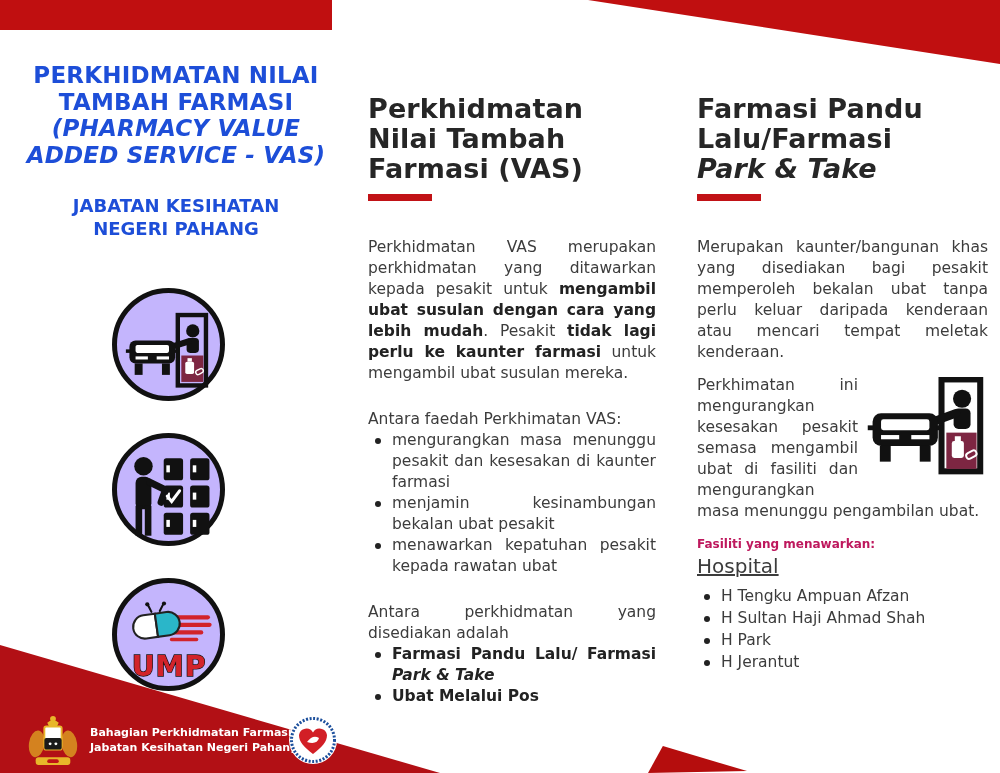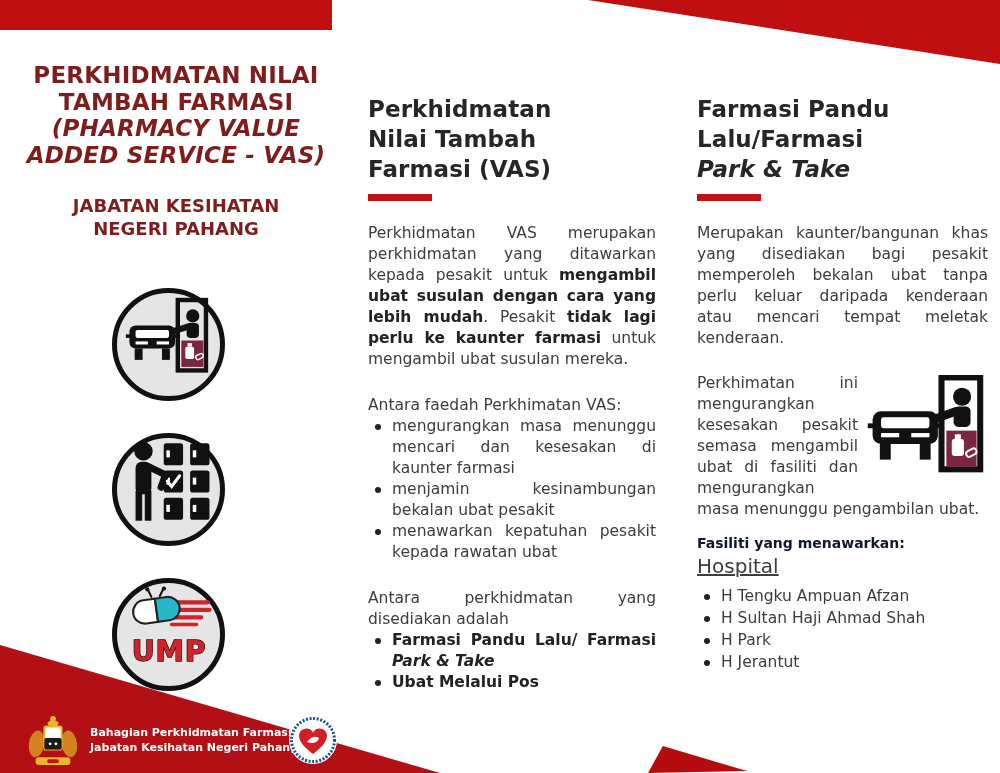--- a/index.html
+++ b/index.html
@@ -15,44 +15,44 @@
   
   .strip-top-left { position:absolute; left:0; top:9; width:332; height:30px; width:332px; background:#c00f10; }
   .wedge-top-right { position:absolute; left:588px; top:0; width:412px; height:64px;
     background:#c00f10; clip-path:polygon(0 0,100% 0,100% 100%); }
   .footer-band { position:absolute; left:0; top:645px; width:440px; height:128px;
     background:#b21015; clip-path:polygon(0 0,100% 100%,0 100%); }
   .tri-bottom { position:absolute; left:648px; top:746px; width:99px; height:27px;
     background:#b50d0d; clip-path:polygon(15% 0,100% 93%,0 100%); }
 
   
-  .left-col { position:absolute; left:16px; top:62px; width:320px; text-align:center; color:#7f1d1d; }
+  .left-col { position:absolute; left:16px; top:62px; width:320px; text-align:center; color:#1d4ed8; }
   .title-main { font-size:23px; font-weight:bold; line-height:1.16; letter-spacing:.2px; }
   .title-en { font-size:23px; font-weight:bold; font-style:italic; line-height:1.16; letter-spacing:.2px; }
   .subtitle { margin-top:26px; font-size:18px; font-weight:bold; line-height:1.27; }
 
   .icon-circle { position:absolute; left:112px; width:113px; height:113px; border:5px solid #111;
-    border-radius:50%; background:#e5e5e5; display:flex; align-items:flex-start; justify-content:center; }
+    border-radius:50%; background:#c4b5fd; display:flex; align-items:flex-end; justify-content:center; }
   .ic1 { top:288px; } .ic2 { top:433px; } .ic3 { top:578px; }
 
   
   .mid-col { position:absolute; left:368px; top:94px; width:288px; }
   .right-col { position:absolute; left:697px; top:94px; width:291px; }
-  h2 { font-size:23px; font-weight:bold; line-height:30px; color:#262626; letter-spacing:.1px; }
+  h2 { font-size:27px; font-weight:bold; line-height:30px; color:#262626; letter-spacing:.1px; }
   h2 .it { font-style:italic; }
   .red-bar { width:64px; height:7px; background:#c11216; margin-top:10px; }
   .body-txt { font-size:15.5px; line-height:21px; text-align:justify; color:#3c3c3c; }
-  .mt22 { margin-top:22px; } .mt15 { margin-top:15px; } .mt25 { margin-top:25px; } .mt12 { margin-top:24px; }
+  .mt22 { margin-top:36px; } .mt15 { margin-top:15px; } .mt25 { margin-top:25px; } .mt12 { margin-top:12px; }
   .body-txt b { color:#222; }
   .bullet-row { display:flex; }
   .dot { flex:none; width:6px; height:6px; border-radius:50%; background:#222; margin:8px 11px 0 7px; }
   .bullet-text { flex:1; font-size:15.5px; line-height:21px; text-align:justify; }
   .svc { font-weight:bold; color:#222; }
   .svc .it { font-style:italic; }
-  .fac-head { font-size:14px; font-weight:bold; color:#0f172a; }
+  .fac-head { font-size:12px; font-weight:bold; color:#be185d; }
   .fac-group { font-size:20px; text-decoration:underline; display:inline-block; margin-top:3px; }
   .hosp-list { margin-top:8px; }
   .hosp-list .bullet-row { margin-top:1px; }
 
   
   .float-icon { float:right; width:122px; height:104px; margin:2px 0 4px 8px; }
 
   
   .footer-content { position:absolute; left:28px; top:712px; display:flex; align-items:center; }
   .coat { width:50px; height:56px; }
@@ -151,21 +151,21 @@
     <div>Farmasi (VAS)</div>
   </h2>
   <div class="red-bar"></div>
 
   <p class="body-txt mt22"><span>Perkhidmatan VAS merupakan perkhidmatan yang ditawarkan kepada pesakit untuk </span><b>mengambil ubat susulan dengan cara yang lebih mudah</b><span>. Pesakit </span><b>tidak lagi perlu ke kaunter farmasi</b><span> untuk mengambil ubat susulan mereka.</span></p>
 
   <p class="body-txt mt25">Antara faedah Perkhimatan VAS:</p>
   <div>
     <div class="bullet-row">
       <span class="dot"></span>
-      <span class="bullet-text">mengurangkan masa menunggu mencari dan kesesakan di kaunter farmasi</span>
+      <span class="bullet-text">mengurangkan masa menunggu pesakit dan kesesakan di kaunter farmasi</span>
     </div>
     <div class="bullet-row">
       <span class="dot"></span>
       <span class="bullet-text">menjamin kesinambungan bekalan ubat pesakit</span>
     </div>
     <div class="bullet-row">
       <span class="dot"></span>
       <span class="bullet-text">menawarkan kepatuhan pesakit kepada rawatan ubat</span>
     </div>
   </div>

